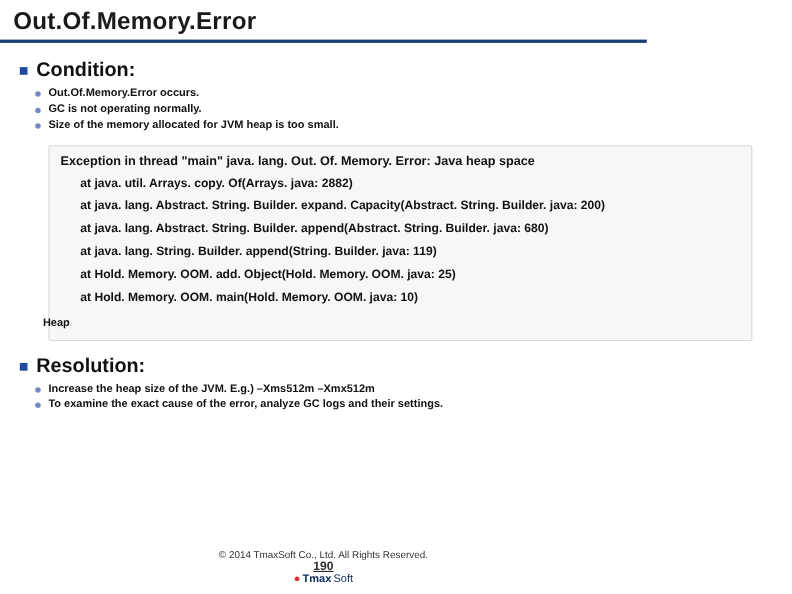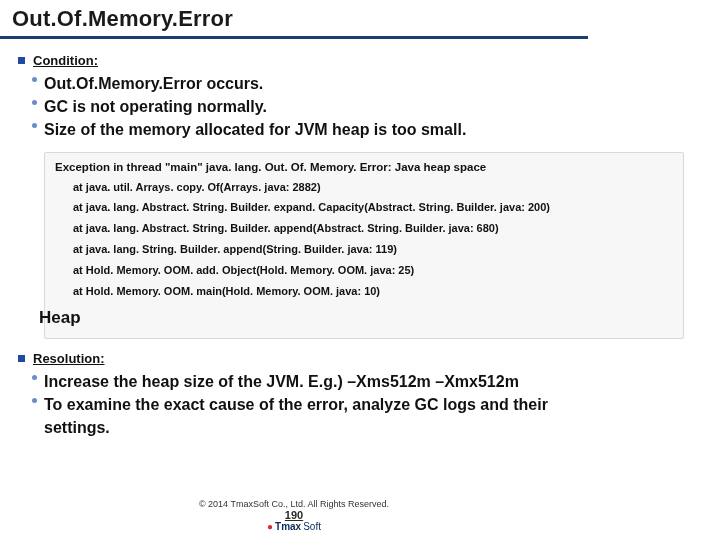--- a/index.html
+++ b/index.html
@@ -3,28 +3,28 @@
 <meta charset="utf-8">
 <style>
   * { box-sizing: border-box; margin: 0; padding: 0; }
   html, body { width: 720px; height: 540px; font-family: Arial, Helvetica, sans-serif; background: #fff; color: #111; }
   .slide { width: 588px; height: 540px; position: relative; display: flex; flex-direction: column; }
   .titlebar { padding: 6px 12px 4px 12px; border-bottom: 3px solid #1a3e72; }
   .titlebar h1 { font-size: 22px; font-weight: 700; color: #1a1a1a; letter-spacing: 0.2px; }
   .content { flex: 1 1 auto; padding: 8px 18px 0 18px; }
   .section-head { display: flex; align-items: baseline; gap: 6px; margin-top: 6px; }
   .sq { display: inline-block; width: 7px; height: 7px; background: #1f4aa0; margin-right: 2px; position: relative; top: -1px; }
-  .section-head h2 { font-size: 13px; font-weight: 700; text-decoration: underline; }
+  .section-head h2 { font-size: 18px; font-weight: 700; }
   ul.bullets { list-style: none; margin: 4px 0 10px 14px; }
-  ul.bullets li { font-size: 16px; font-weight: 700; line-height: 1.45; position: relative; padding-left: 12px; }
+  ul.bullets li { font-size: 10px; font-weight: 700; line-height: 1.45; position: relative; padding-left: 12px; }
   ul.bullets li::before { content: ""; position: absolute; left: 0; top: 5px; width: 5px; height: 5px; border-radius: 50%; background: #6b8cc7; }
   .console { margin: 2px 0 8px 26px; border: 1px solid #d9d9d9; border-radius: 2px; background: #f7f7f7; padding: 8px 10px 10px 10px; width: 640px; }
   .console .err { font-size: 11.5px; font-weight: 700; color: #111; margin-bottom: 4px; }
   .console .trace { font-size: 11px; font-weight: 700; color: #111; margin-left: 18px; line-height: 1.9; }
-  .console .heap { font-size: 17px; font-weight: 700; margin-top: 6px; margin-left: -16px; }
+  .console .heap { font-size: 10px; font-weight: 700; margin-top: 6px; margin-left: -16px; }
   .footer { position: absolute; left: 0; right: 0; bottom: 8px; display: flex; align-items: center; justify-content: space-between; padding: 0 14px; font-size: 9px; color: #333; flex-direction: column; }
   .footer .copy { font-weight: 400; }
   .footer .pagenum { font-weight: 700; color: #2a2a2a; font-size: 11px; text-decoration: underline; text-align: center; flex: 1; }
   .footer .logo { display: flex; align-items: center; gap: 2px; font-weight: 700; font-size: 10px; color: #0a2a5a; }
   .footer .logo .dot { color: #d62f2f; }
 </style>
 </head>
 <body>
 
 <div class="slide">

